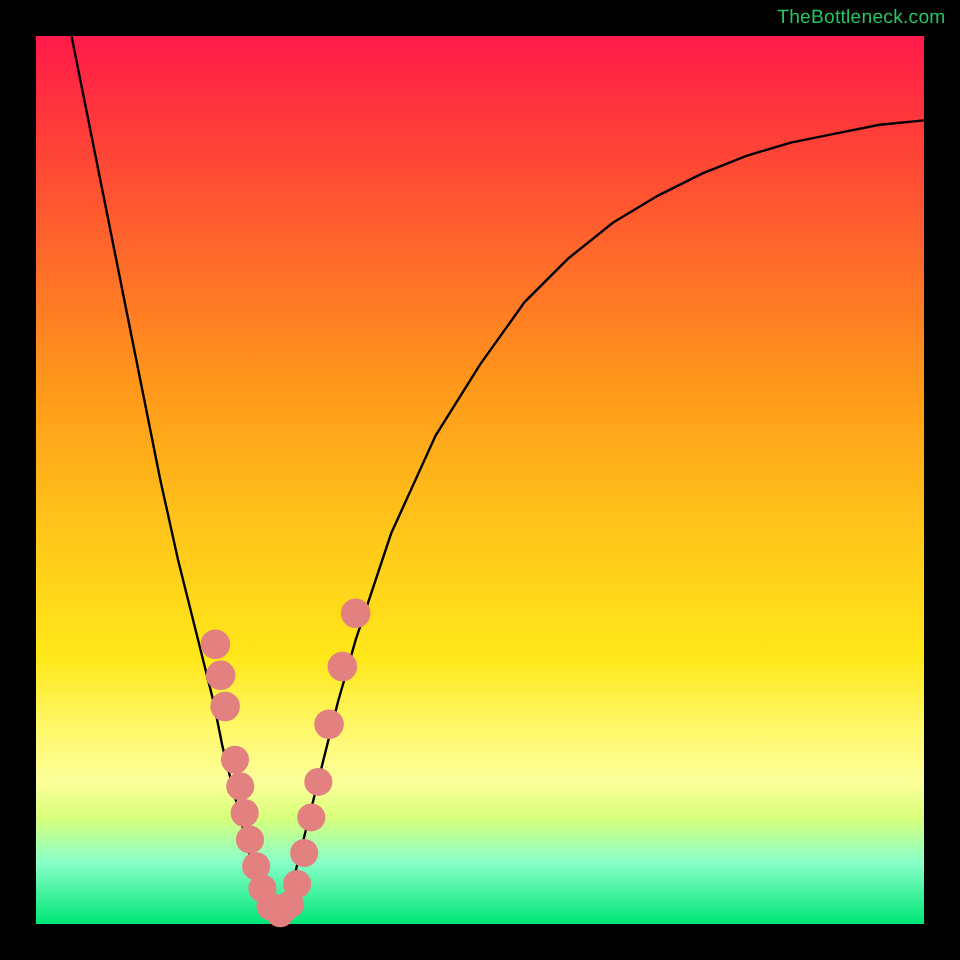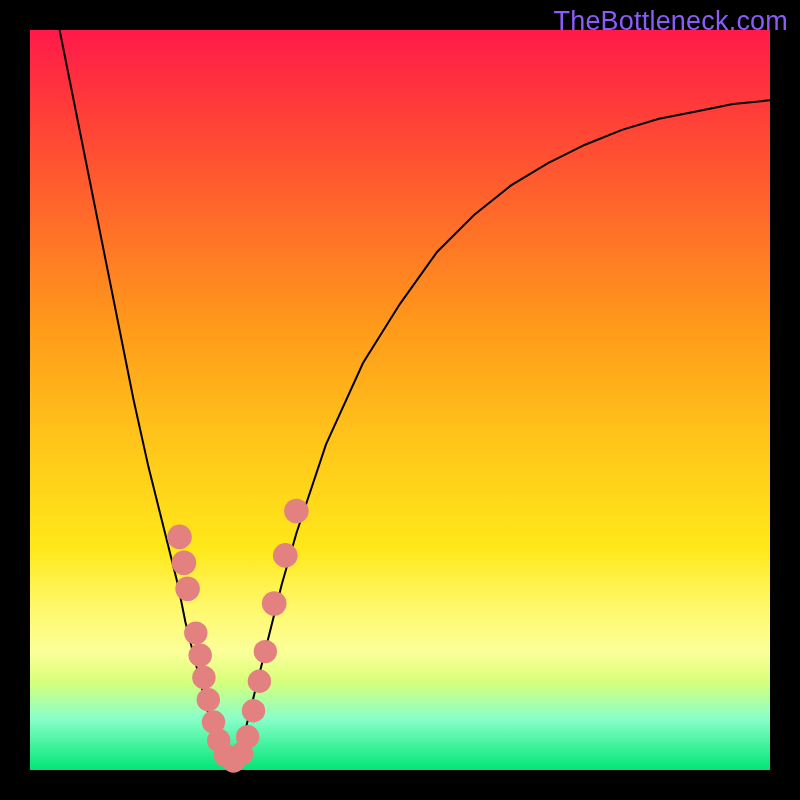--- a/index.html
+++ b/index.html
@@ -28,22 +28,22 @@
       #d8ff7a 88%,
       #8affc9 93%,
       #00e676 100%
     );
   }
   .watermark {
     position: absolute;
     top: 6px;
     right: 12px;
     font-family: Arial, Helvetica, sans-serif;
-    font-size: 27px;
-    color: #8b5cf6;
+    font-size: 16px;
+    color: #22c55e;
     font-weight: 500;
     letter-spacing: 0.2px;
     user-select: none;
   }
   svg.overlay {
     position: absolute;
     left: 0; top: 0;
     width: 740px; height: 740px;
     overflow: visible;
   }

